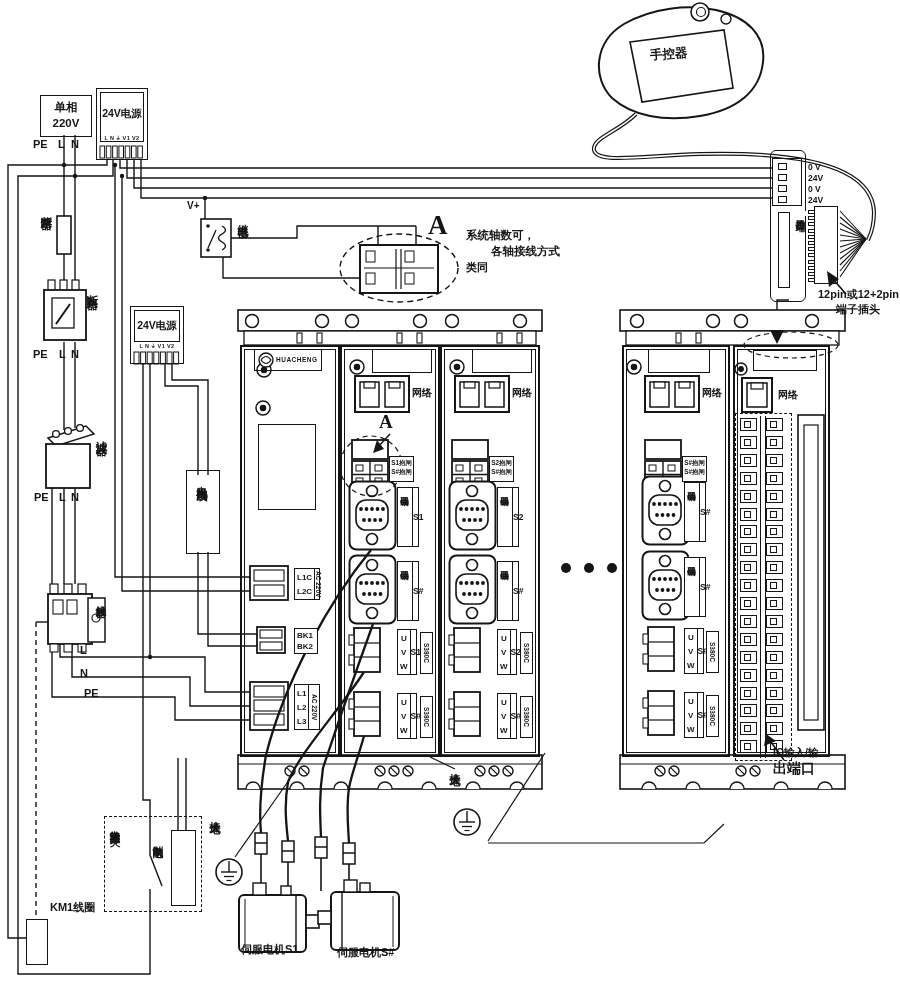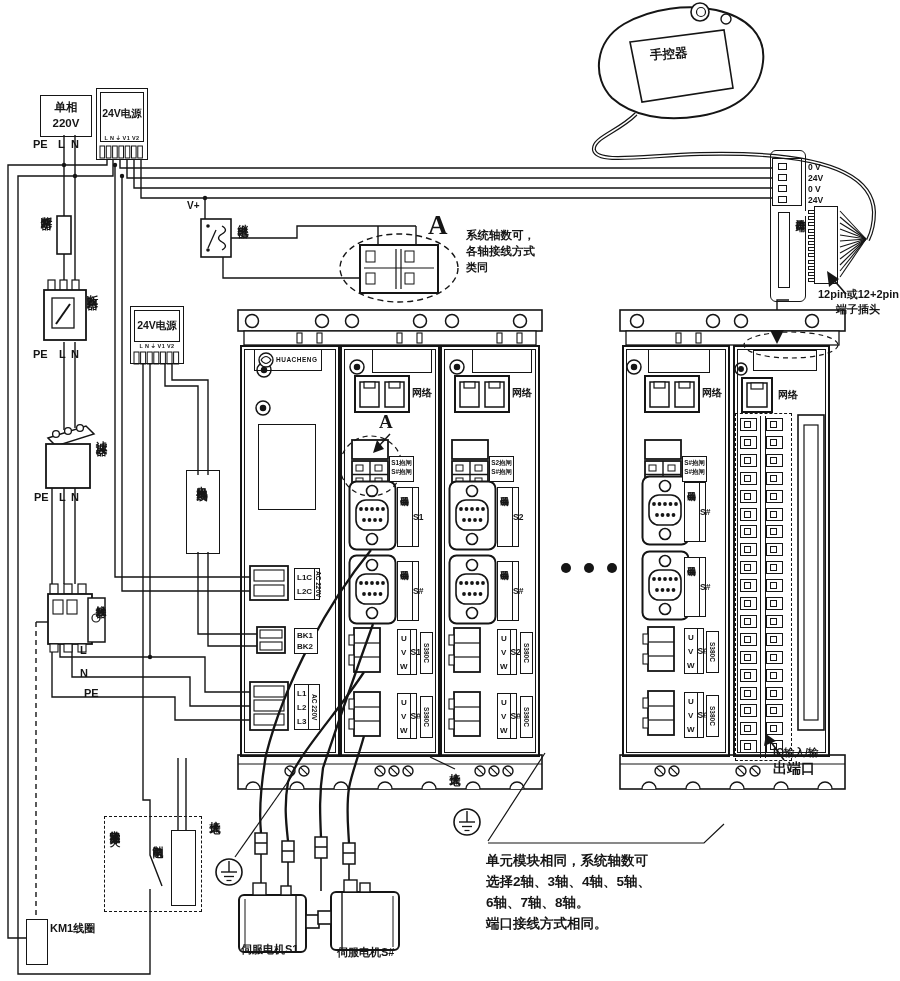--- a/index.html
+++ b/index.html
@@ -445,21 +445,21 @@
 <div class="txt" style="left:84px;top:688px;font-size:11px">PE</div>
 
 <div class="txt" style="left:187px;top:201px;font-size:10px">V+</div>
 <div class="txt vt" style="left:237px;top:215px;font-size:11px">继电器</div>
 
 <div class="bx" style="left:186px;top:470px;width:34px;height:84px"></div>
 <div class="txt vt" style="left:196px;top:477px;font-size:11px;letter-spacing:1px">电机抱闸线</div>
 
 <div class="txt" style="left:428px;top:212px;font-size:27px;font-family:'Liberation Serif',serif;font-weight:600">A</div>
 <div class="txt" style="left:466px;top:230px;font-size:11.5px">系统轴数可，</div>
-<div class="txt" style="left:466px;top:246px;font-size:11.5px">各轴接线方式</div>
+<div class="txt" style="left:491px;top:246px;font-size:11.5px">各轴接线方式</div>
 <div class="txt" style="left:466px;top:262px;font-size:11px">类同</div>
 
 <div class="bx module" style="left:240px;top:345px;width:100px;height:412px"></div>
 <div class="bx module" style="left:340px;top:345px;width:100px;height:412px"></div>
 <div class="bx module" style="left:440px;top:345px;width:100px;height:412px"></div>
 <div class="bx module" style="left:622px;top:345px;width:108px;height:412px"></div>
 <div class="bx module" style="left:733px;top:345px;width:97px;height:412px"></div>
 
 <div class="silk" style="left:254px;top:349px;width:68px;height:22px"></div>
 <div class="txt" style="left:276px;top:357px;font-size:6.5px;letter-spacing:.5px">HUACHENG</div>
@@ -700,28 +700,22 @@
       <div class="tooth" style="top: 71.2px;"></div>
     </div>
 <div class="txt" style="left:818px;top:289px;font-size:11px">12pin或12+2pin</div>
 <div class="txt" style="left:836px;top:304px;font-size:11px">端子插头</div>
 
 <div class="bx dash" style="left:104px;top:816px;width:98px;height:96px"></div>
 <div class="txt vt" style="left:110px;top:822px;font-size:10.5px;letter-spacing:1px">常闭温控开关</div>
 <div class="txt vt" style="left:153px;top:837px;font-size:10.5px;letter-spacing:1px;background:#fff">制动电阻</div>
 <div class="bx" style="left:171px;top:830px;width:25px;height:76px"></div>
 <div class="bx" style="left:26px;top:919px;width:22px;height:46px"></div>
-<div class="txt" style="left:50px;top:923px;font-size:11px">KM1线圈</div>
+<div class="txt" style="left:50px;top:902px;font-size:11px">KM1线圈</div>
 
 <div class="txt vt" style="left:209px;top:812px;font-size:11px;letter-spacing:1px">接大地</div>
 <div class="txt vt" style="left:449px;top:764px;font-size:11px;letter-spacing:1px">接大地</div>
 
 <div class="txt" style="left:241px;top:944px;font-size:11px">伺服电机S1</div>
 <div class="txt" style="left:337px;top:947px;font-size:11px">伺服电机S#</div>
 
-<div style="position:absolute;left:486px;top:851px;font-weight:700;font-size:13.5px;line-height:1.55">
-  <div>单元模块相同，系统轴数可</div>
-  <div>选择2轴、3轴、4轴、5轴、</div>
-  <div>6轴、7轴、8轴。</div>
-  <div>端口接线方式相同。</div>
-</div>
 
 </div>
 
 </body></html>

